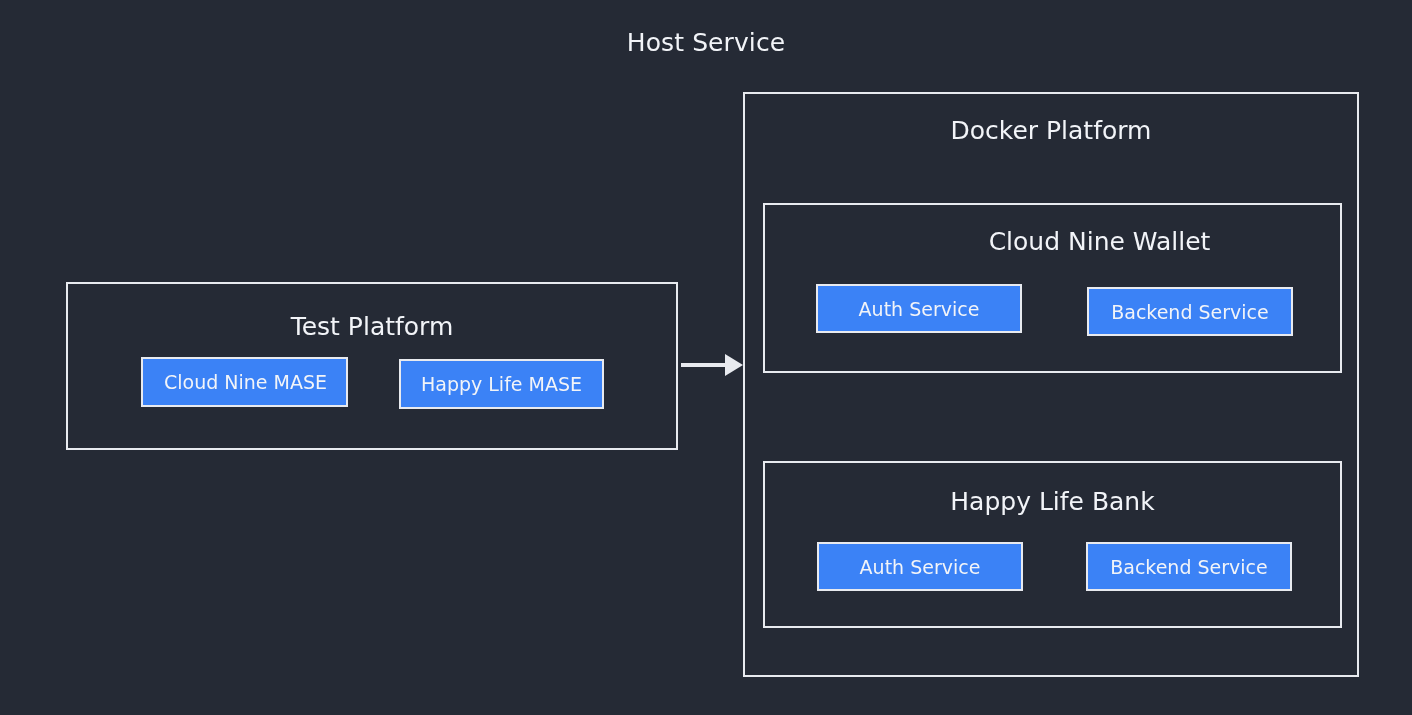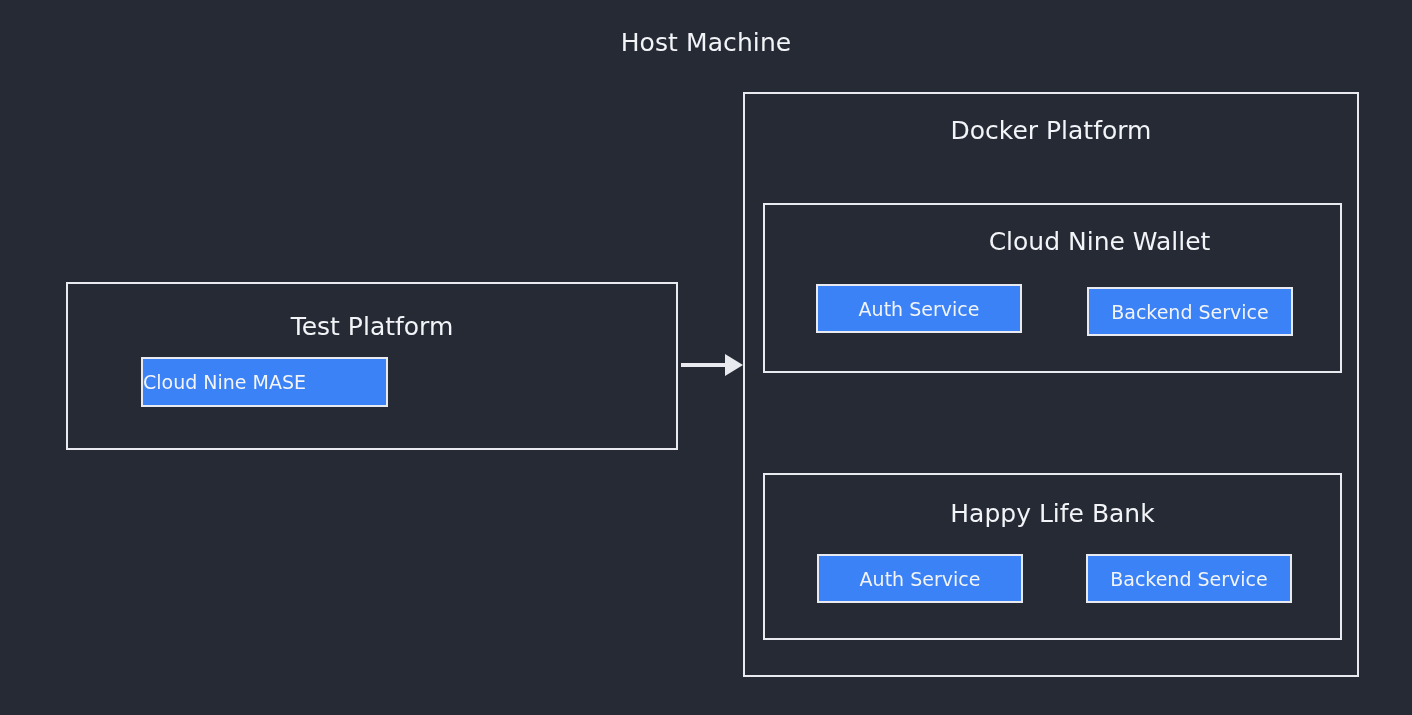--- a/index.html
+++ b/index.html
@@ -78,30 +78,33 @@
     border-top: 11px solid transparent;
     border-bottom: 11px solid transparent;
     border-left: 18px solid #e8eaef;
   }
 </style>
 </head>
 <body>
 
 <div id="canvas">
 
-  <div class="abs host-title">Host Machine</div>
+  <div class="abs host-title">Host Service</div>
 
   <div class="abs container-box" style="left:66px; top:282px; width:612px; height:168px;">
 
     <div class="box-title" style="top:20px;margin-top:8px;">Test Platform</div>
 
-    <div class="abs node-box align-left" style="left:73px; top:73px; width:247px; height:50px; padding-left:0;">
+    <div class="abs node-box align-left" style="left:73px; top:73px; width:207px; height:50px; padding-left:21px;">
       <span>Cloud Nine MASE</span>
     </div>
 
+    <div class="abs node-box" style="left:331px; top:75px; width:205px; height:50px;">
+      <span>Happy Life MASE</span>
+    </div>
   </div>
 
   <div class="abs" style="left:681px; top:354px; width:62px; height:22px; display:flex; align-items:center;">
     <div class="arrow-shaft" style="width:44px;"></div>
     <div class="arrow-head"></div>
   </div>
 
   <div class="abs container-box" style="left:743px; top:92px; width:616px; height:585px;">
 
     <div class="box-title" style="top:22px;">Docker Platform</div>
@@ -112,21 +115,21 @@
 
       <div class="abs node-box" style="left:51px; top:79px; width:206px; height:49px;">
         <span>Auth Service</span>
       </div>
 
       <div class="abs node-box" style="left:322px; top:82px; width:206px; height:49px;">
         <span>Backend Service</span>
       </div>
     </div>
 
-    <div class="abs container-box" style="left:18px; top:379px; width:579px; height:167px;">
+    <div class="abs container-box" style="left:18px; top:367px; width:579px; height:167px;">
 
       <div class="box-title" style="top:24px;">Happy Life Bank</div>
 
       <div class="abs node-box" style="left:52px; top:79px; width:206px; height:49px;">
         <span>Auth Service</span>
       </div>
 
       <div class="abs node-box" style="left:321px; top:79px; width:206px; height:49px;">
         <span>Backend Service</span>
       </div>

